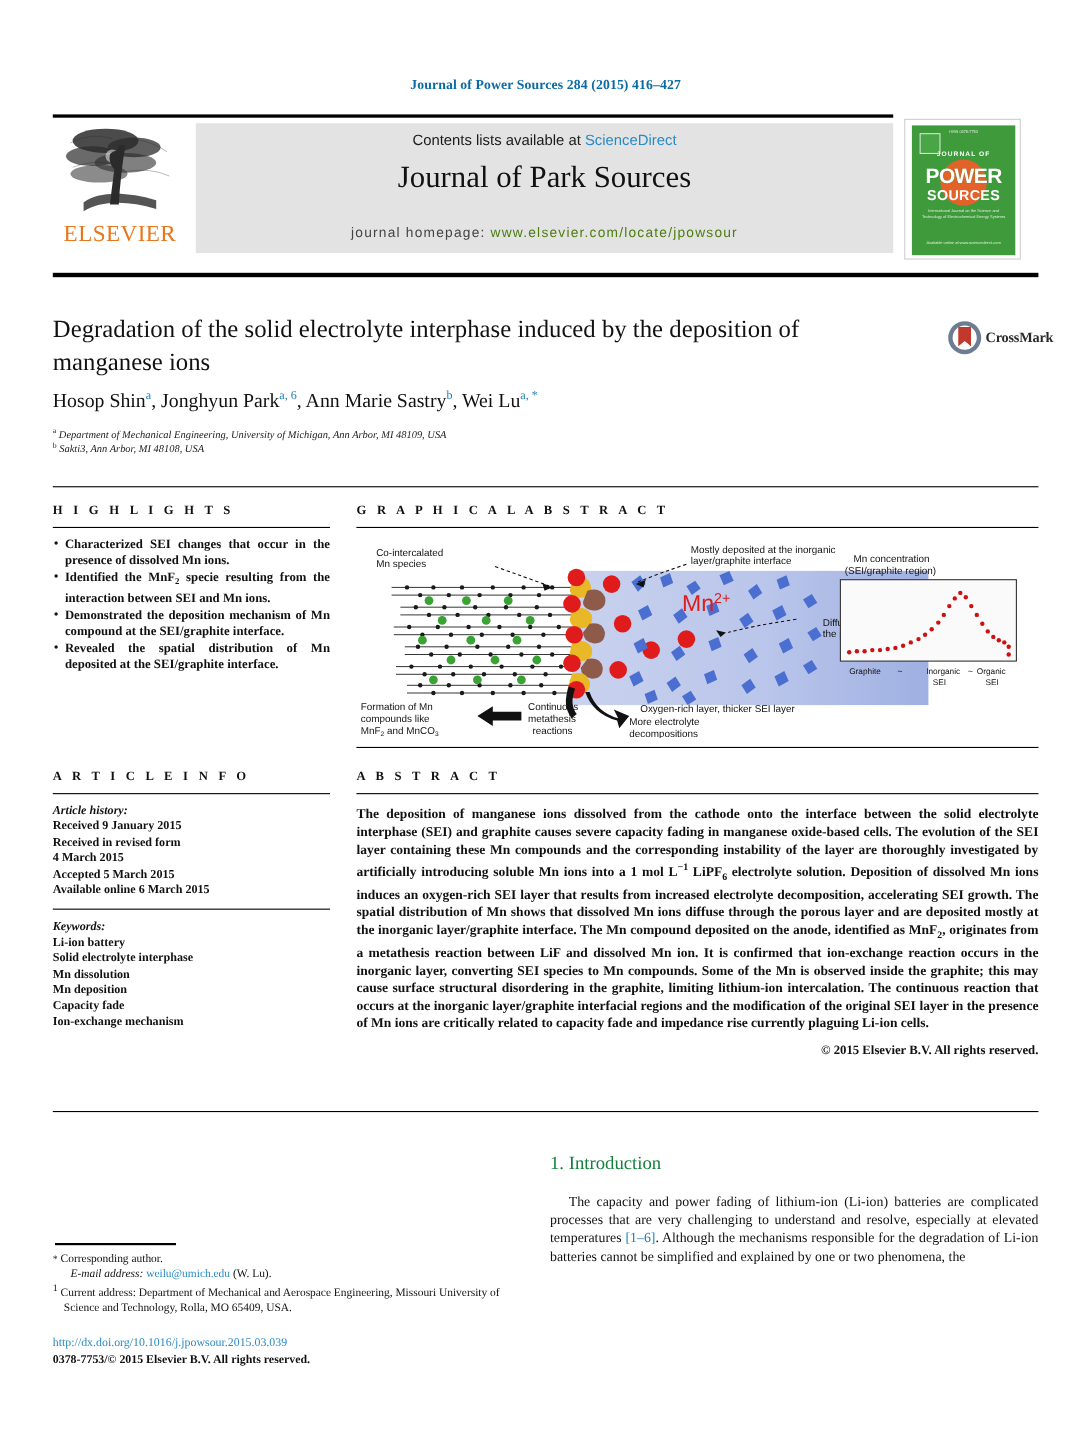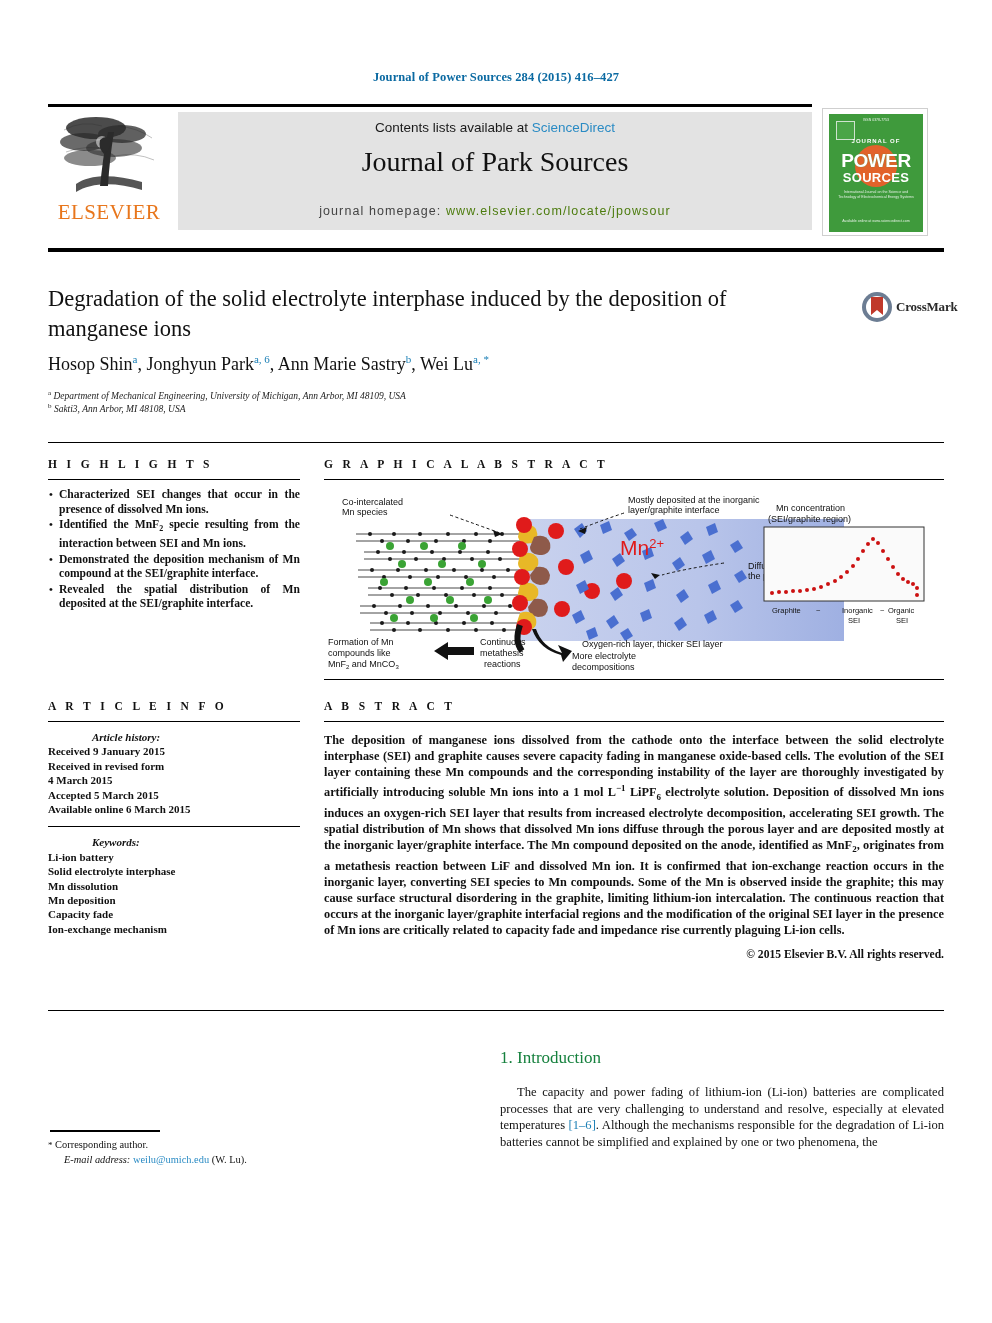--- a/index.html
+++ b/index.html
@@ -361,21 +361,20 @@
     margin-top: 8px;
     font-family: "Liberation Serif", serif;
     font-size: 11px;
     line-height: 14.4px;
     color: #111;
     font-weight: bold;
   }
   .ai-block .lab {
     font-style: italic;
     display: block;
-    margin-left: 44px;
   }
   .ai-sep {
     margin-top: 10px;
     height: 1px;
     background: #000;
   }
 
   
   #graphical-section { top: 458px; }
   .ga-rule { margin-top: 9px; }
@@ -893,16 +892,24 @@
   <div class="footnotes">
     <div class="fn">
       <span class="mark">*</span>
       <span>Corresponding author.</span>
     </div>
     <div class="fn" style="padding-left:16px;text-indent:0;">
       <em>E-mail address:</em>
       <span class="mail">weilu@umich.edu</span>
       <span>(W. Lu).</span>
     </div>
-  </div>
-
+    <div class="fn">
+      <sup class="mark">1</sup>
+      <span>Current address: Department of Mechanical and Aerospace Engineering, Missouri University of Science and Technology, Rolla, MO 65409, USA.</span>
+    </div>
+  </div>
+
+  <div class="doi-block">
+    <div class="doi">http://dx.doi.org/10.1016/j.jpowsour.2015.03.039</div>
+    <div class="issn">0378-7753/© 2015 Elsevier B.V. All rights reserved.</div>
+  </div>
 
 </div>
 
 </body></html>

